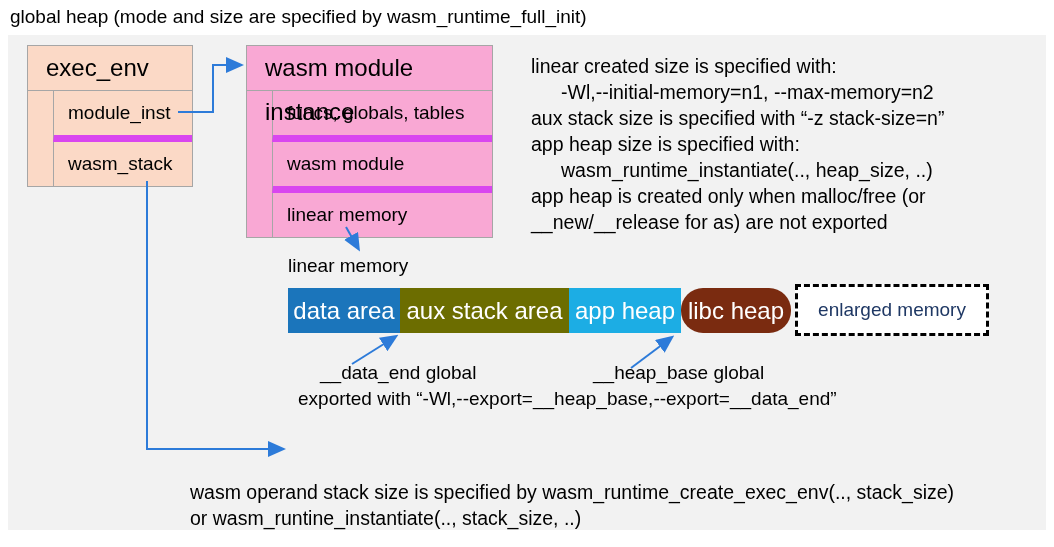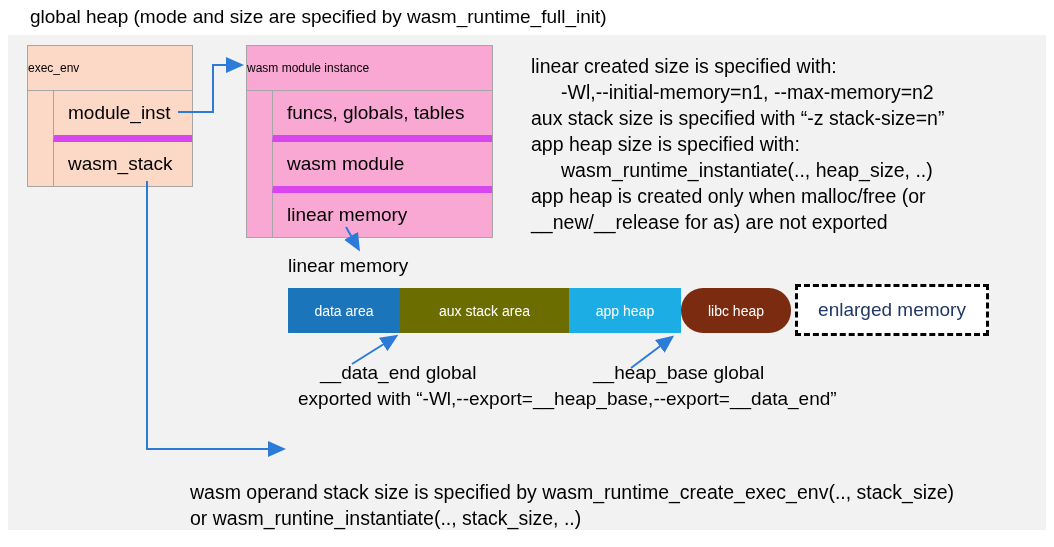--- a/index.html
+++ b/index.html
@@ -1,42 +1,42 @@
 <!DOCTYPE html>
 <html><head>
 <meta charset="utf-8">
 <style>
   html,body{margin:0;padding:0;background:#ffffff;}
   body{font-family:"Liberation Sans", sans-serif; color:#000;}
   #canvas{position:relative;width:1054px;height:547px;background:#fff;overflow:hidden;}
 
-  .title{position:absolute;left:10px;top:4px;font-size:19px;line-height:26px;color:#000;margin-left:20px;}
+  .title{position:absolute;left:10px;top:4px;font-size:19px;line-height:26px;color:#000;}
 
   .panel{position:absolute;left:8px;top:35px;width:1038px;height:495px;background:#F2F2F2;}
 
   
   .struct-box{position:absolute;border:1px solid #A6A6A6;box-sizing:border-box;}
   .struct-box.salmon{background:#FBD9C6;}
   .struct-box.cream{background:#f9a8d4;}
-  .struct-header{height:44px;line-height:44px;padding-left:0;font-size:12px;border-bottom:1px solid #A6A6A6;}
+  .struct-header{height:44px;line-height:44px;padding-left:18px;font-size:24px;border-bottom:1px solid #A6A6A6;}
   .struct-row{height:44px;line-height:44px;padding-left:14px;font-size:19px;margin-left:25px;
               border-left:1px solid #A6A6A6;border-bottom:7px solid #d946ef;}
   .struct-row:last-child{border-bottom:none;}
   .box-exec{left:27px;top:45px;width:166px;}
   .box-inst{left:246px;top:45px;width:247px;}
 
   
   .notes-top{position:absolute;left:531px;top:53px;font-size:19.5px;line-height:26px;}
   .notes-top .indent{padding-left:30px;}
 
   .lm-label{position:absolute;left:288px;top:255px;font-size:19px;}
 
   
   .membar{position:absolute;top:288px;height:45px;display:flex;align-items:center;justify-content:center;
-          color:#fff;font-size:14px;box-sizing:border-box;}
+          color:#fff;font-size:24px;box-sizing:border-box;}
   .seg-data{left:288px;width:112px;}
   .seg-aux{left:400px;width:169px;}
   .seg-app{left:569px;width:112px;}
   .seg-libc{left:681px;width:110px;border-radius:22px;}
   .enlarged{position:absolute;left:795px;top:284px;width:194px;height:52px;background:#fff;
             border:3px dashed #000;box-sizing:border-box;display:flex;align-items:center;justify-content:center;
             font-size:19px;color:#1F3864;}
 
   .lbl-data-end{position:absolute;left:320px;top:362px;font-size:19px;}
   .lbl-heap-base{position:absolute;left:593px;top:362px;font-size:19px;}

